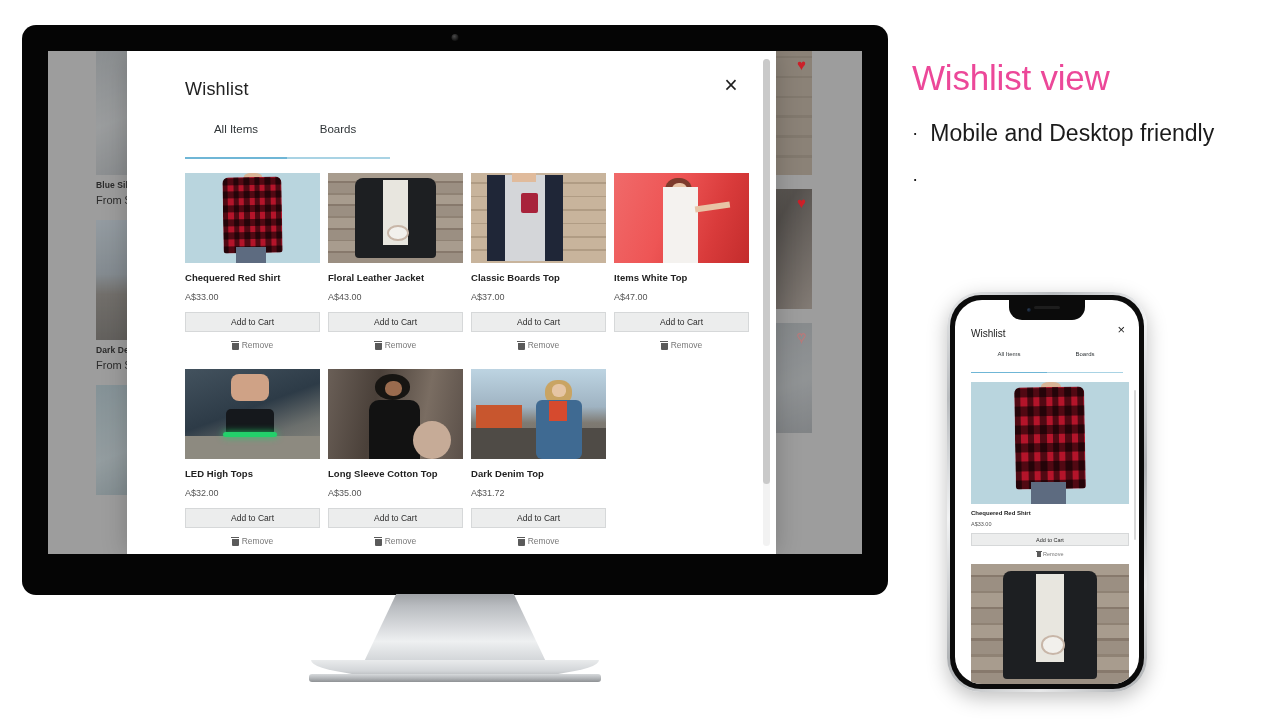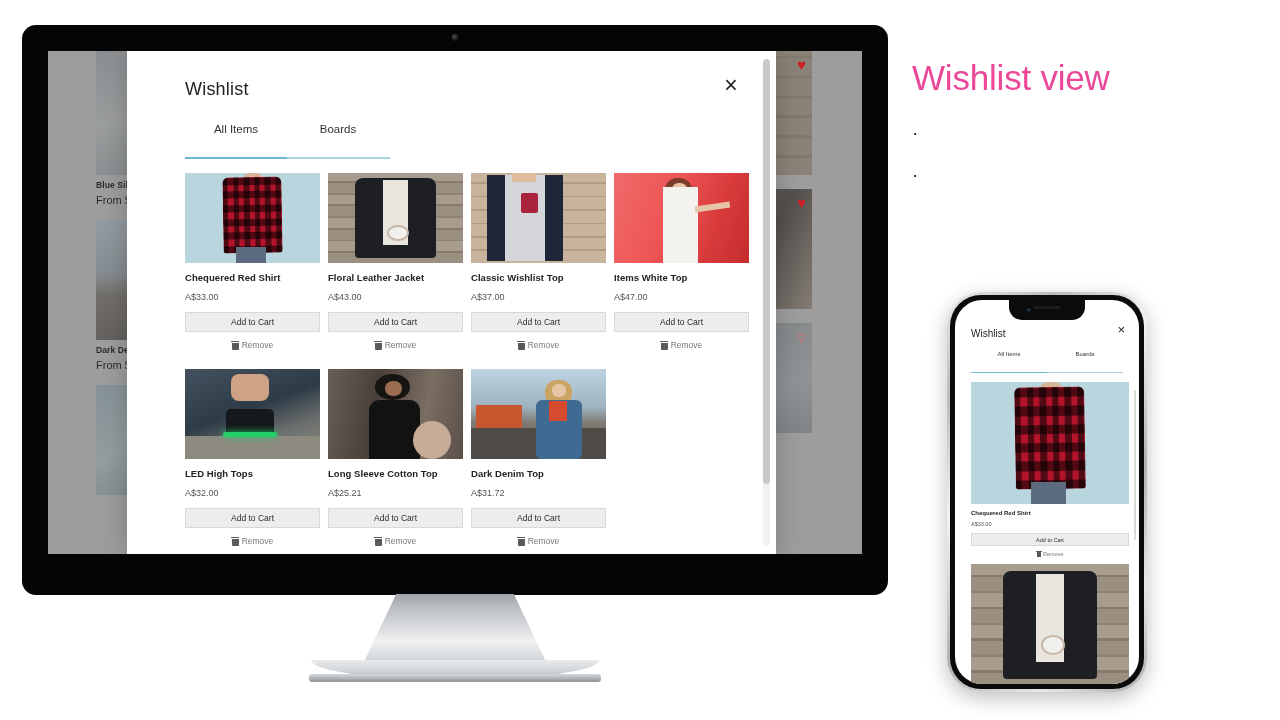--- a/index.html
+++ b/index.html
@@ -353,21 +353,21 @@
               <div class="card">
                 <div class="card-img">
                   <div class="ph ph-brick">
                       <div class="vj"></div>
                       <div class="sl"></div>
                       <div class="sr"></div>
                       <div class="letter"></div>
                       <div class="ph-head"></div>
                     </div>
                 </div>
-                <div class="card-name">Classic Wishlist Top</div>
+                <div class="card-name">Classic Boards Top</div>
                 <div class="card-price">A$37.00</div>
                 <div class="btn-cart">Add to Cart</div>
                 <div class="remove">
                   <span class="trash"></span>
                   <span>Remove</span>
                 </div>
               </div>
 
               <div class="card">
                 <div class="card-img">
@@ -408,21 +408,21 @@
               <div class="card">
                 <div class="card-img">
                   <div class="ph ph-dark">
                       <div class="hair"></div>
                       <div class="face"></div>
                       <div class="body"></div>
                       <div class="ball"></div>
                     </div>
                 </div>
                 <div class="card-name">Long Sleeve Cotton Top</div>
-                <div class="card-price">A$25.21</div>
+                <div class="card-price">A$35.00</div>
                 <div class="btn-cart">Add to Cart</div>
                 <div class="remove">
                   <span class="trash"></span>
                   <span>Remove</span>
                 </div>
               </div>
 
               <div class="card">
                 <div class="card-img">
                   <div class="ph ph-carn">
@@ -456,20 +456,21 @@
 
   <div class="stand"></div>
   <div class="stand-curve"></div>
   <div class="stand-base"></div>
 
   <div class="panel">
     <div class="panel-title">Wishlist view</div>
     <div class="bullets">
       <div class="bullet">
         <span class="bullet-dot">·</span>
+        <span class="bullet-text">Mobile and Desktop friendly</span>
       </div>
       <div class="bullet">
         <span class="bullet-dot">·</span>
       </div>
     </div>
   </div>
 
   <div class="phone">
     <div class="phone-shadow"></div>
     <div class="phone-frame"></div>

